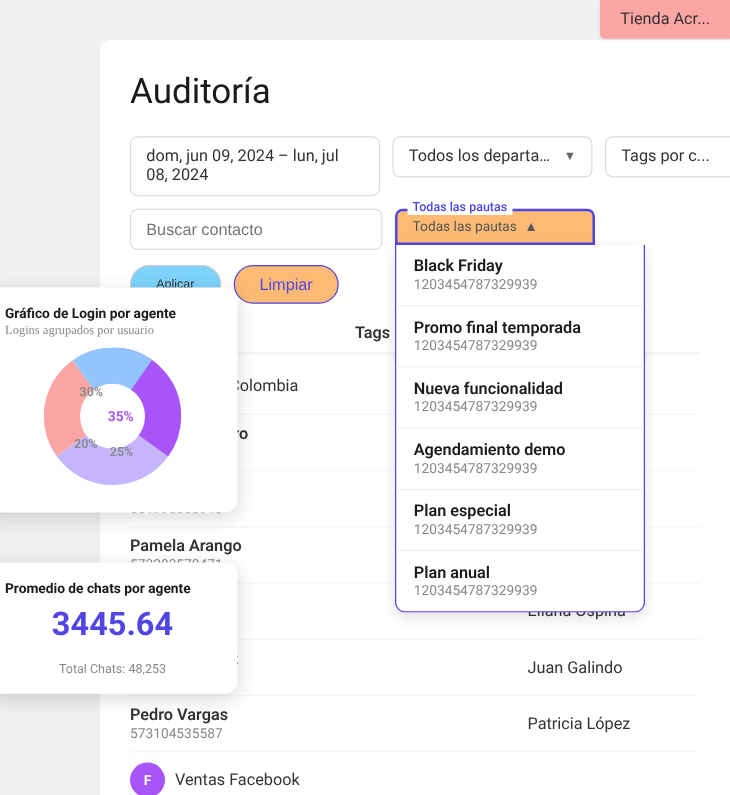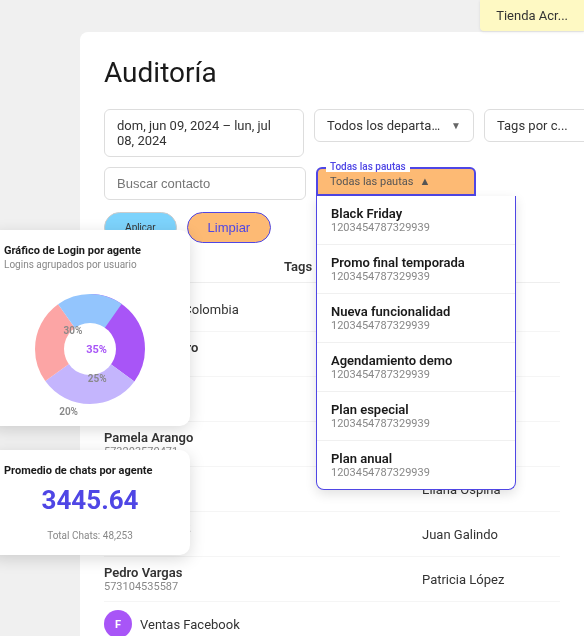--- a/index.html
+++ b/index.html
@@ -8,21 +8,21 @@
       background: #f0f0f0;
       width: 584px;
       height: 636px;
       overflow: hidden;
       position: relative;
     }
 
     .top-bar {
       position: absolute;
       top: 0; right: 0;
-      background: #fef9c3;
+      background: #fca5a5;
       padding: 8px 16px;
       font-size: 13px;
       color: #333;
       border-bottom-left-radius: 4px;
       box-shadow: 0 1px 3px rgba(0,0,0,0.1);
       z-index: 10;
     }
 
     .main-panel {
       position: absolute;
@@ -268,21 +268,22 @@
     .card-title {
       font-size: 11px;
       font-weight: 700;
       color: #1a1a1a;
       margin-bottom: 2px;
     }
 
     .card-subtitle {
       font-size: 10px;
       color: #888;
-      margin-bottom: 24px;
+      margin-bottom: 8px;
+      font-family: Liberation Serif, serif;
     }
 
     .pie-chart {
       width: 110px;
       height: 110px;
       margin: 0 auto 8px;
       position: relative;
     }
 
     .card-chats {
@@ -469,21 +470,21 @@
       <circle cx="55" cy="55" r="40" fill="none" stroke="#a855f7" stroke-width="30" stroke-dasharray="87.96 164.04" stroke-dashoffset="0" transform="rotate(-90 55 55)"></circle>
       <circle cx="55" cy="55" r="40" fill="none" stroke="#c4b5fd" stroke-width="30" stroke-dasharray="75.40 176.60" stroke-dashoffset="-87.96" transform="rotate(-90 55 55)"></circle>
       <circle cx="55" cy="55" r="40" fill="none" stroke="#fca5a5" stroke-width="30" stroke-dasharray="62.83 189.17" stroke-dashoffset="-163.36" transform="rotate(-90 55 55)"></circle>
       <circle cx="55" cy="55" r="40" fill="none" stroke="#93c5fd" stroke-width="30" stroke-dasharray="50.27 201.73" stroke-dashoffset="-226.19" transform="rotate(-90 55 55)"></circle>
 
       <circle cx="55" cy="55" r="26" fill="white"></circle>
     </svg>
     
     <div style="position:absolute;top:50%;left:56%;transform:translate(-50%,-50%);font-size:11px;font-weight:700;color:#a855f7;">35%</div>
     <div style="position:absolute;top:28%;left:26%;font-size:10px;font-weight:600;color:#888;">30%</div>
-    <div style="position:absolute;top:65%;left:22%;font-size:10px;font-weight:600;color:#888;margin-top:40px;">20%</div>
+    <div style="position:absolute;top:65%;left:22%;font-size:10px;font-weight:600;color:#888;">20%</div>
     <div style="position:absolute;top:72%;left:48%;font-size:10px;font-weight:600;color:#888;">25%</div>
   </div>
 </div>
 
 <div class="card-chats">
   <div class="card-title">Promedio de chats por agente</div>
   <div class="chats-value">3445.64</div>
   <div class="chats-label">Total Chats: 48,253</div>
 </div>
 

